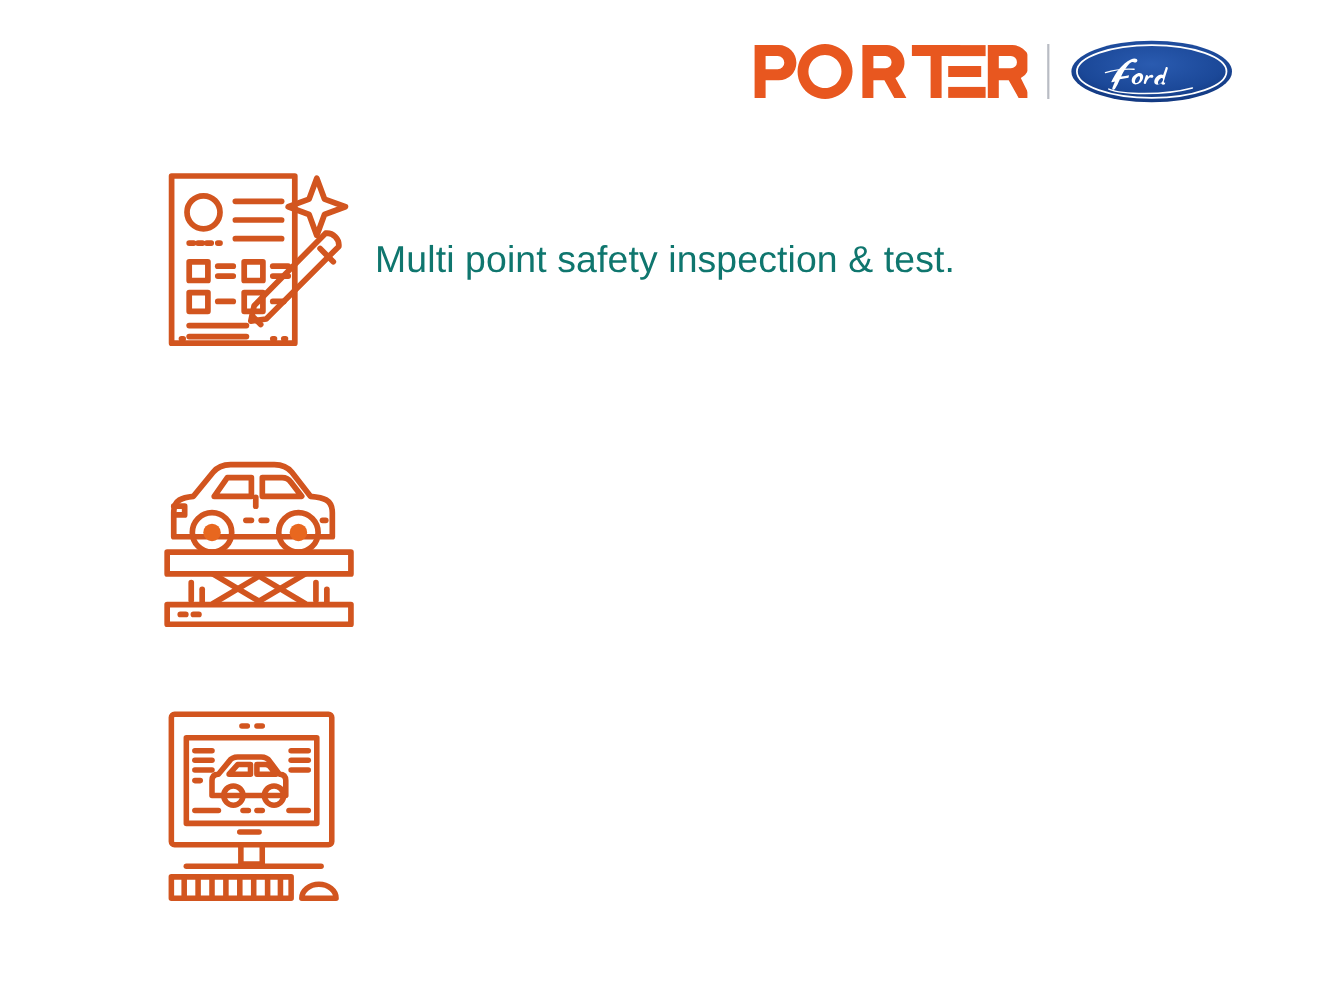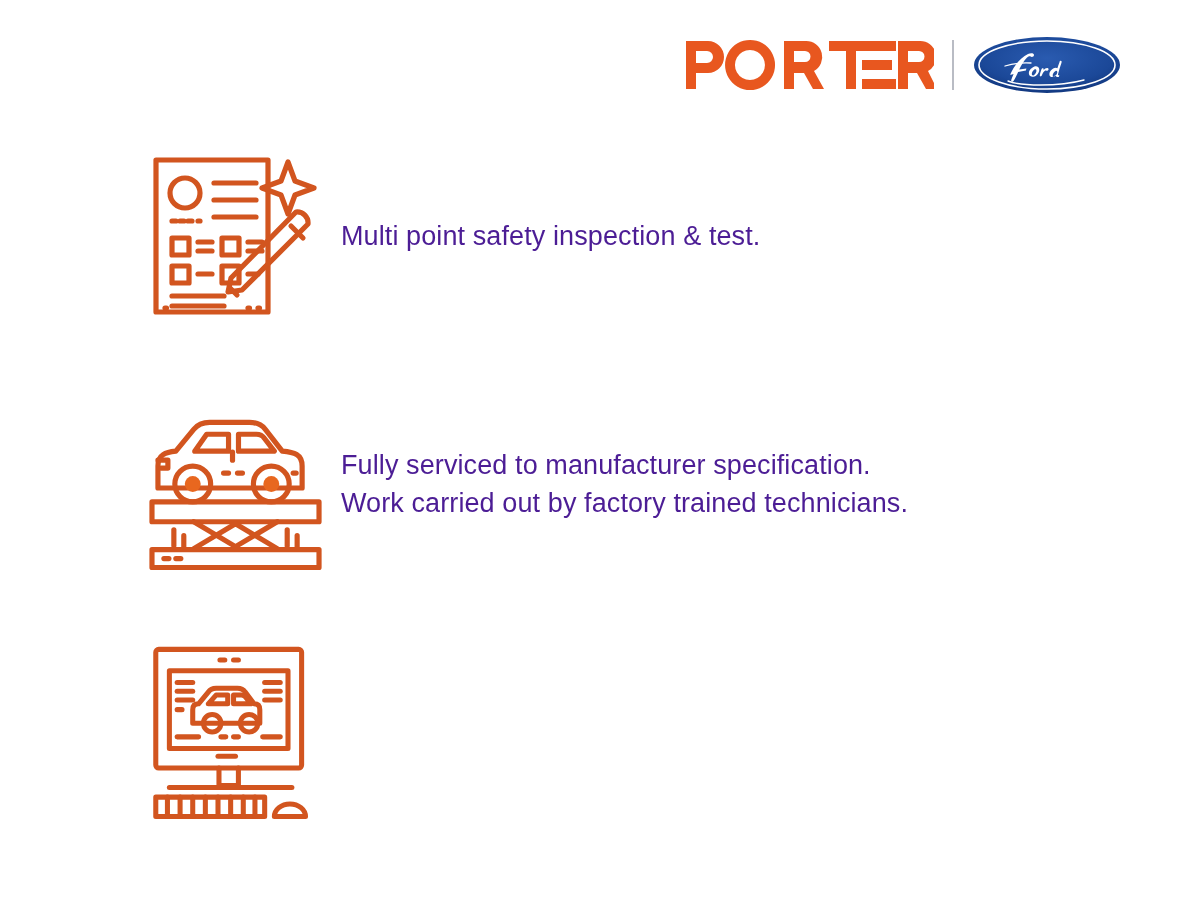--- a/index.html
+++ b/index.html
@@ -61,23 +61,23 @@
   .feature-icon {
     width: 175px;
     flex: 0 0 175px;
     display: flex;
     align-items: center;
     justify-content: flex-start;
   }
   .feature-icon svg { display: block; }
 
   .feature-text {
-    font-size: 27px;
+    font-size: 34px;
     line-height: 1.42;
-    color: #4c1d95;
+    color: #0f766e;
     font-weight: 400;
     letter-spacing: 0.1px;
     padding-left: 18px;
   }
   .feature-text .line { display: block; white-space: nowrap; }
 </style>
 </head>
 <body>
 
 <div class="brand-header">
@@ -235,24 +235,20 @@
           <path d="M36 142 v12"></path>
           <path d="M140 136 v16"></path>
           <path d="M150 142 v12"></path>
 
           <rect x="4" y="156" width="168" height="18"></rect>
           <path d="M16 165 h5"></path>
           <path d="M28 165 h5"></path>
         </g>
       </svg>
     </div>
-    <div class="feature-text">
-      <span class="line">Fully serviced to manufacturer specification.</span>
-      <span class="line">Work carried out by factory trained technicians.</span>
-    </div>
   </div>
 
   <div class="feature-row">
     <div class="feature-icon">
       <svg width="180" height="186" viewBox="0 0 180 186">
         <g fill="none" stroke="#D2551F" stroke-width="5.2" stroke-linecap="round" stroke-linejoin="round">
 
           <rect x="8" y="8" width="150" height="122" rx="3"></rect>
 
           <rect x="22" y="30" width="122" height="80"></rect>

